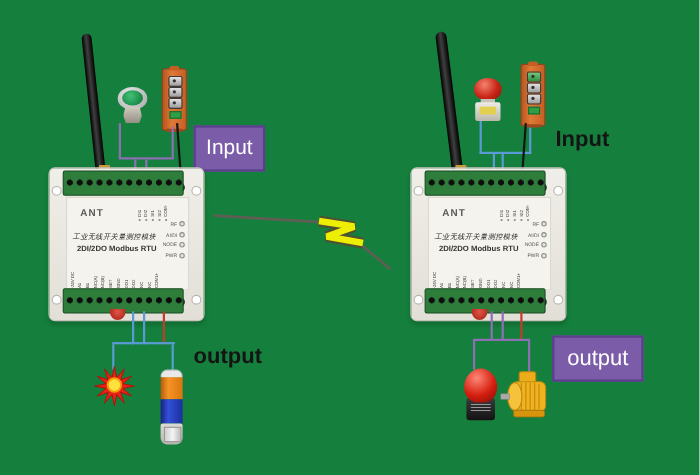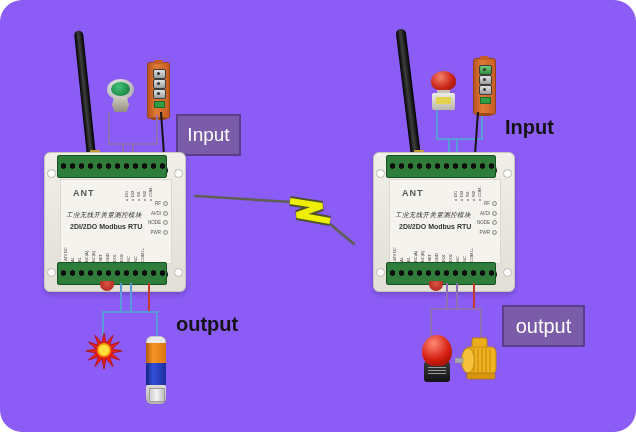--- a/index.html
+++ b/index.html
@@ -1,17 +1,17 @@
 <!DOCTYPE html>
 <html><head>
 <meta charset="utf-8">
 <style>
   html,body{margin:0;padding:0;background:#ffffff;}
-  #stage{position:relative;width:636px;height:432px;background:#8b5cf6;overflow:hidden;
-         font-family:"Liberation Sans",sans-serif;border-radius:22px;}
+  #stage{position:relative;width:636px;height:432px;background:#15803d;overflow:hidden;
+         font-family:"Liberation Sans",sans-serif;}
   .abs{position:absolute;}
 
   
   .wire{position:absolute;}
   .w-purple{background:#8E6FB5;}
   .w-blue{background:#5B9BD5;}
   .w-red{background:#C23B2B;}
   .w-black{background:#151515;}
 
   

